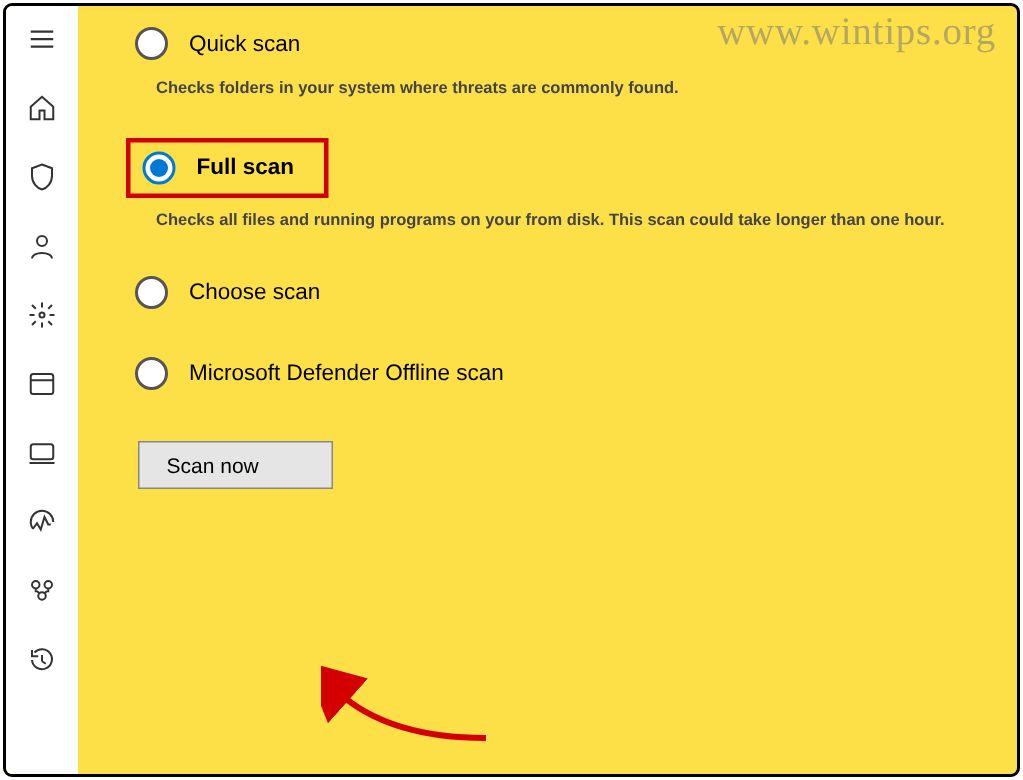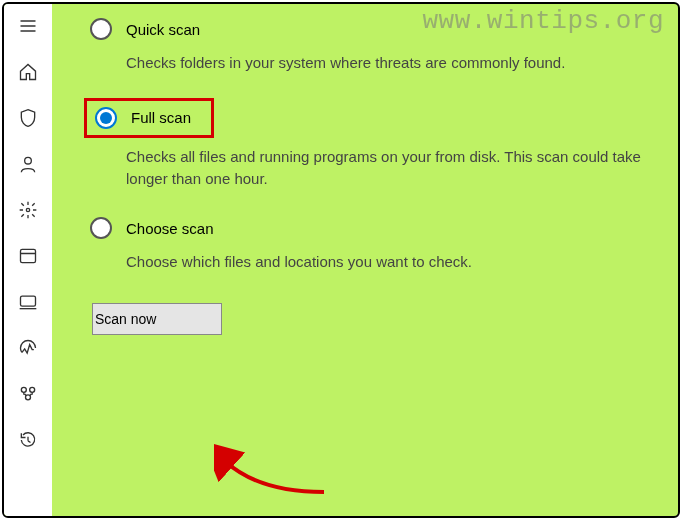--- a/index.html
+++ b/index.html
@@ -11,21 +11,21 @@
     width: 682px;
     height: 520px;
     position: relative;
     background: #fff;
   }
   .frame {
     position:absolute;
     top:2px; left:2px; right:2px; bottom:2px;
     border: 2px solid #000;
     border-radius: 6px;
-    background: #bef264;
+    background: #fde047;
     overflow: hidden;
   }
   .sidebar {
     position:absolute;
     top:0; left:0; bottom:0;
     width:48px;
     background:#fff;
     display:flex;
     flex-direction:column;
     align-items:center;
@@ -64,49 +64,50 @@
   .radio.selected::after {
     content:"";
     width:12px; height:12px; border-radius:50%;
     background:#0078d4;
   }
   .option-title {
     font-size:15px;
     color:#000;
   }
   .option-desc {
-    margin: 8px 0 0 42px;
+    margin: 8px 0 0 20px;
     color:#444;
-    font-size:15px;
+    font-size:11px;
     line-height:1.45;
+    font-weight:bold;
   }
   .highlight {
     border:3px solid #d40000;
     display:inline-flex;
     padding:2px 14px 2px 2px;
   }
   .scan-btn {
     margin: 6px 0 0 28px;
     min-width:130px;
     height:32px;
     background:#e5e5e5;
     border:1px solid #888;
     font-family:inherit;
     font-size:14px;
     color:#000;
     text-align:left;
-    padding:0 2px;
+    padding:0 18px;
     cursor:pointer;
   }
   .watermark {
     position:absolute;
     top:2px; right:14px;
     font-size:26px;
     color:rgba(120,120,120,0.55);
-    font-family: Liberation Mono, monospace;
+    font-family: Liberation Serif, serif;
     letter-spacing:0.5px;
   }
   .arrow {
     position:absolute;
     pointer-events:none;
   }
 </style>
 </head>
 <body>
 
@@ -186,37 +187,40 @@
         <span class="option-title">Quick scan</span>
       </label>
       <div class="option-desc">Checks folders in your system where threats are commonly found.</div>
     </section>
 
     
     <section class="option">
       <span class="highlight">
         <label class="option-head">
           <span class="radio selected"></span>
-          <span class="option-title" style="font-weight:400;text-align:center;">Full scan</span>
+          <span class="option-title" style="font-weight:700;text-align:center;">Full scan</span>
         </label>
       </span>
       <div class="option-desc">Checks all files and running programs on your from disk. This scan could take longer than one hour.</div>
     </section>
 
     
     <section class="option">
       <label class="option-head">
         <span class="radio"></span>
         <span class="option-title">Choose scan</span>
       </label>
-      <div class="option-desc">Choose which files and locations you want to check.</div>
-    </section>
-
-    
-    <section class="option">
+    </section>
+
+    
+    <section class="option">
+      <label class="option-head">
+        <span class="radio"></span>
+        <span class="option-title">Microsoft Defender Offline scan</span>
+      </label>
     </section>
 
     
     <button class="scan-btn">Scan now</button>
 
   </main>
 
   <div class="watermark">www.wintips.org</div>
 
   <svg class="arrow" style="left:210px; top:438px;" width="120" height="60">

